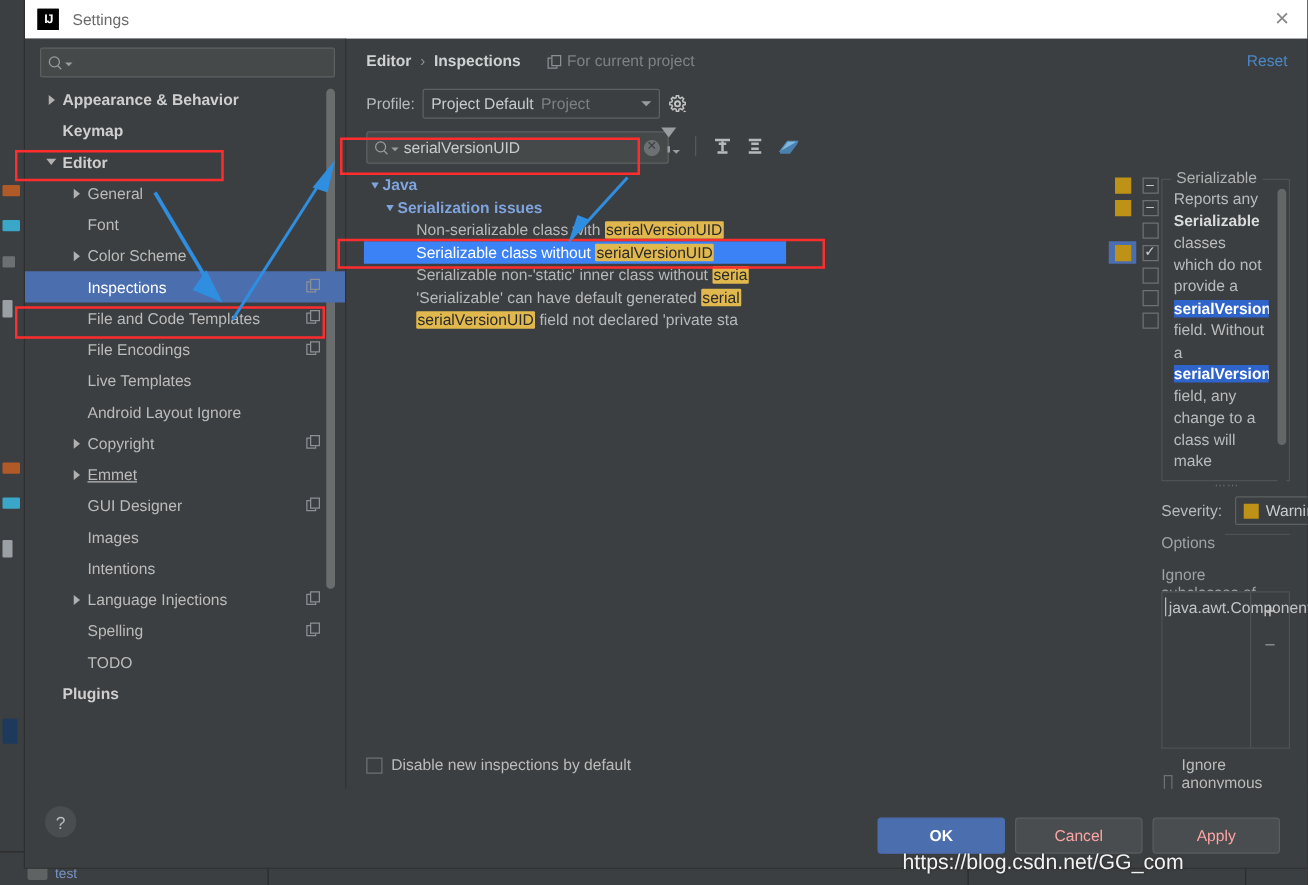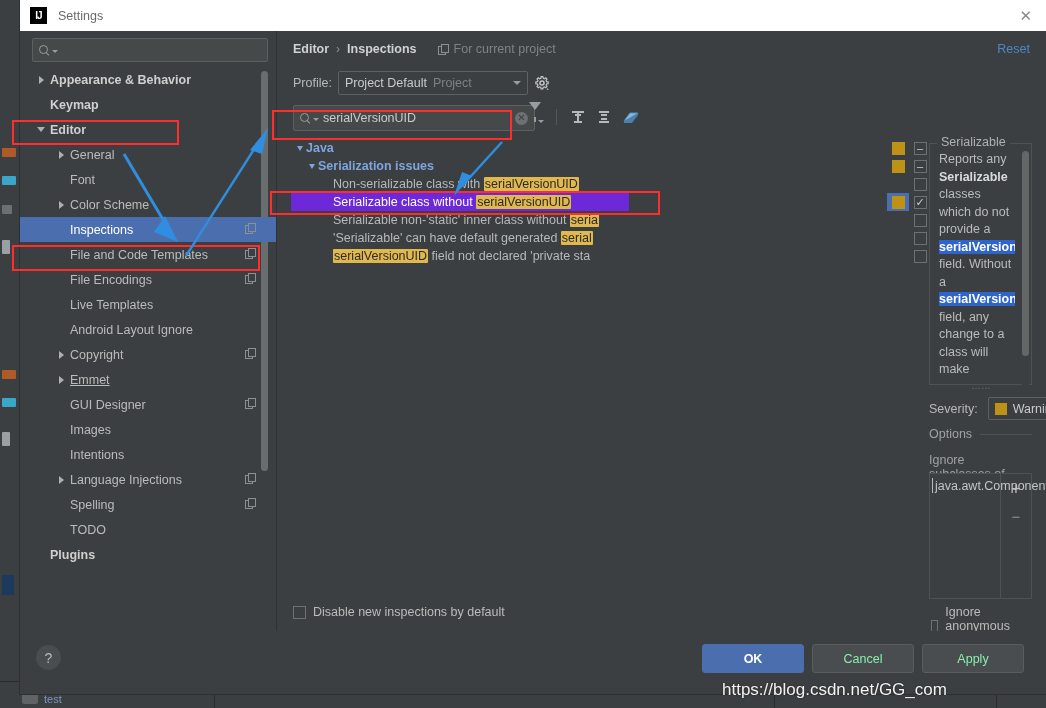--- a/index.html
+++ b/index.html
@@ -85,21 +85,21 @@
   .funnel{position:relative;width:13px;height:14px;}
   .funnel .body{width:0;height:0;border-left:6.5px solid transparent;border-right:6.5px solid transparent;border-top:8px solid #9a9d9f;}
   .funnel .stem{position:absolute;left:5px;top:7px;width:2px;height:5px;background:#9a9d9f;}
   .expand-icon,.collapse-icon{position:relative;width:14px;height:14px;}
   .bar{position:absolute;background:#b6b9bb;}
   .eraser{position:relative;width:17px;height:13px;}
 
   
   #inspection-tree{position:absolute;left:14px;top:108px;width:338px;bottom:38px;overflow:hidden;}
   .insp-row{height:18px;display:flex;align-items:center;white-space:nowrap;font-size:12.5px;color:#b6b8b9;}
-  .insp-row.selected{background:#6d28d9;color:#ffffff;}
+  .insp-row.selected{background:#3b82f6;color:#ffffff;}
   .insp-row .tw{width:13px;}
   .insp-row .tw .arrow-down{border-top-color:#7fa4dd;border-left-width:3.5px;border-right-width:3.5px;border-top-width:5px;}
   .insp-cat{color:#7fa4dd;font-weight:bold;}
   .hl{background:#e0b84d;color:#2b2b2b;border-radius:1px;padding:0 1px;}
   .insp-row.selected .hl{background:#e0b84d;color:#2b2b2b;}
 
   #severity-col{position:absolute;left:610px;top:108px;width:22px;}
   #check-col{position:absolute;left:632px;top:108px;width:22px;}
   .sev-cell,.chk-cell{height:18px;display:flex;align-items:center;justify-content:center;}
   .sev-swatch{width:13px;height:13px;background:#be9117;}
@@ -124,40 +124,40 @@
   #desc-scroll-thumb{position:absolute;right:2px;top:7px;width:7px;height:205px;background:#646768;border-radius:4px;}
   #desc-grip{position:absolute;left:50%;margin-left:-9px;bottom:-5px;width:18px;height:6px;color:#6c7072;
     font-size:9px;letter-spacing:1px;text-align:center;}
 
   #severity-row{position:absolute;left:0;top:258px;display:flex;align-items:center;gap:10px;}
   #severity-label{color:#b7b9ba;}
   .combo{height:21px;border:1px solid #5e6163;border-radius:2px;background:#3c3f41;
     display:flex;align-items:center;padding:0 6px;gap:6px;color:#c8cacb;font-size:12.5px;}
   #severity-swatch{width:12px;height:12px;background:#be9117;}
 
-  .sect-head{position:absolute;left:0;right:0;display:flex;align-items:center;gap:8px;color:#9fa1a2;font-size:12.5px;}
+  .sect-head{position:absolute;left:0;right:0;display:flex;align-items:flex-start;gap:8px;color:#9fa1a2;font-size:12.5px;}
   .sect-line{flex:1;height:1px;background:#4e5254;}
   #options-head{top:288px;}
   #ignore-head{top:314px;}
 
   #class-list{position:absolute;left:0;top:334px;right:0;height:124px;border:1px solid #4e5254;background:#3c3f41;}
   #class-list-item{position:absolute;left:5px;top:5px;color:#c2c4c5;font-size:12.5px;}
   #class-list-caret{position:absolute;left:2px;top:4px;width:1px;height:15px;background:#b9bbbc;}
   #class-list-buttons{position:absolute;right:0;top:0;bottom:0;width:30px;border-left:1px solid #4e5254;}
   .list-btn{height:28px;display:flex;align-items:center;justify-content:center;color:#bfc1c2;font-size:17px;line-height:1;}
   .list-btn.minus{color:#8e9193;font-size:15px;}
   #ignore-anon-row{position:absolute;left:2px;top:466px;display:flex;align-items:center;gap:7px;}
 
   
   #button-bar{position:absolute;left:0;bottom:0;width:1026px;height:63px;background:#3c3f41;}
   #help-button{position:absolute;left:16px;top:14px;width:25px;height:25px;border-radius:50%;
     background:#4a4d4f;color:#b7b9ba;display:flex;align-items:center;justify-content:center;font-size:14px;}
-  #dialog-buttons{position:absolute;right:22px;top:13px;display:flex;gap:8px;text-align:center;}
+  #dialog-buttons{position:absolute;right:22px;top:23px;display:flex;gap:8px;text-align:center;}
   .dlg-btn{min-width:72px;height:27px;border-radius:3px;display:flex;align-items:center;justify-content:center;
-    font-size:12.5px;color:#86efac;background:#4a4d4f;border:1px solid #5a5d5f;padding:0 14px;}
+    font-size:12.5px;color:#fca5a5;background:#4a4d4f;border:1px solid #5a5d5f;padding:0 14px;}
   .dlg-btn.primary{background:#4b6eaf;border-color:#4b6eaf;color:#ffffff;font-weight:bold;}
 
   
   .red-box{position:absolute;border:2px solid #ff2d2d;box-sizing:border-box;pointer-events:none;}
   .blue-arrow{position:absolute;pointer-events:none;}
   #watermark{position:absolute;left:722px;top:680px;font-size:17px;color:#f2f2f2;
     font-family:"Liberation Sans",sans-serif;text-shadow:0 0 2px rgba(0,0,0,.5);pointer-events:none;white-space:nowrap;}
 </style>
 </head>
 <body>

